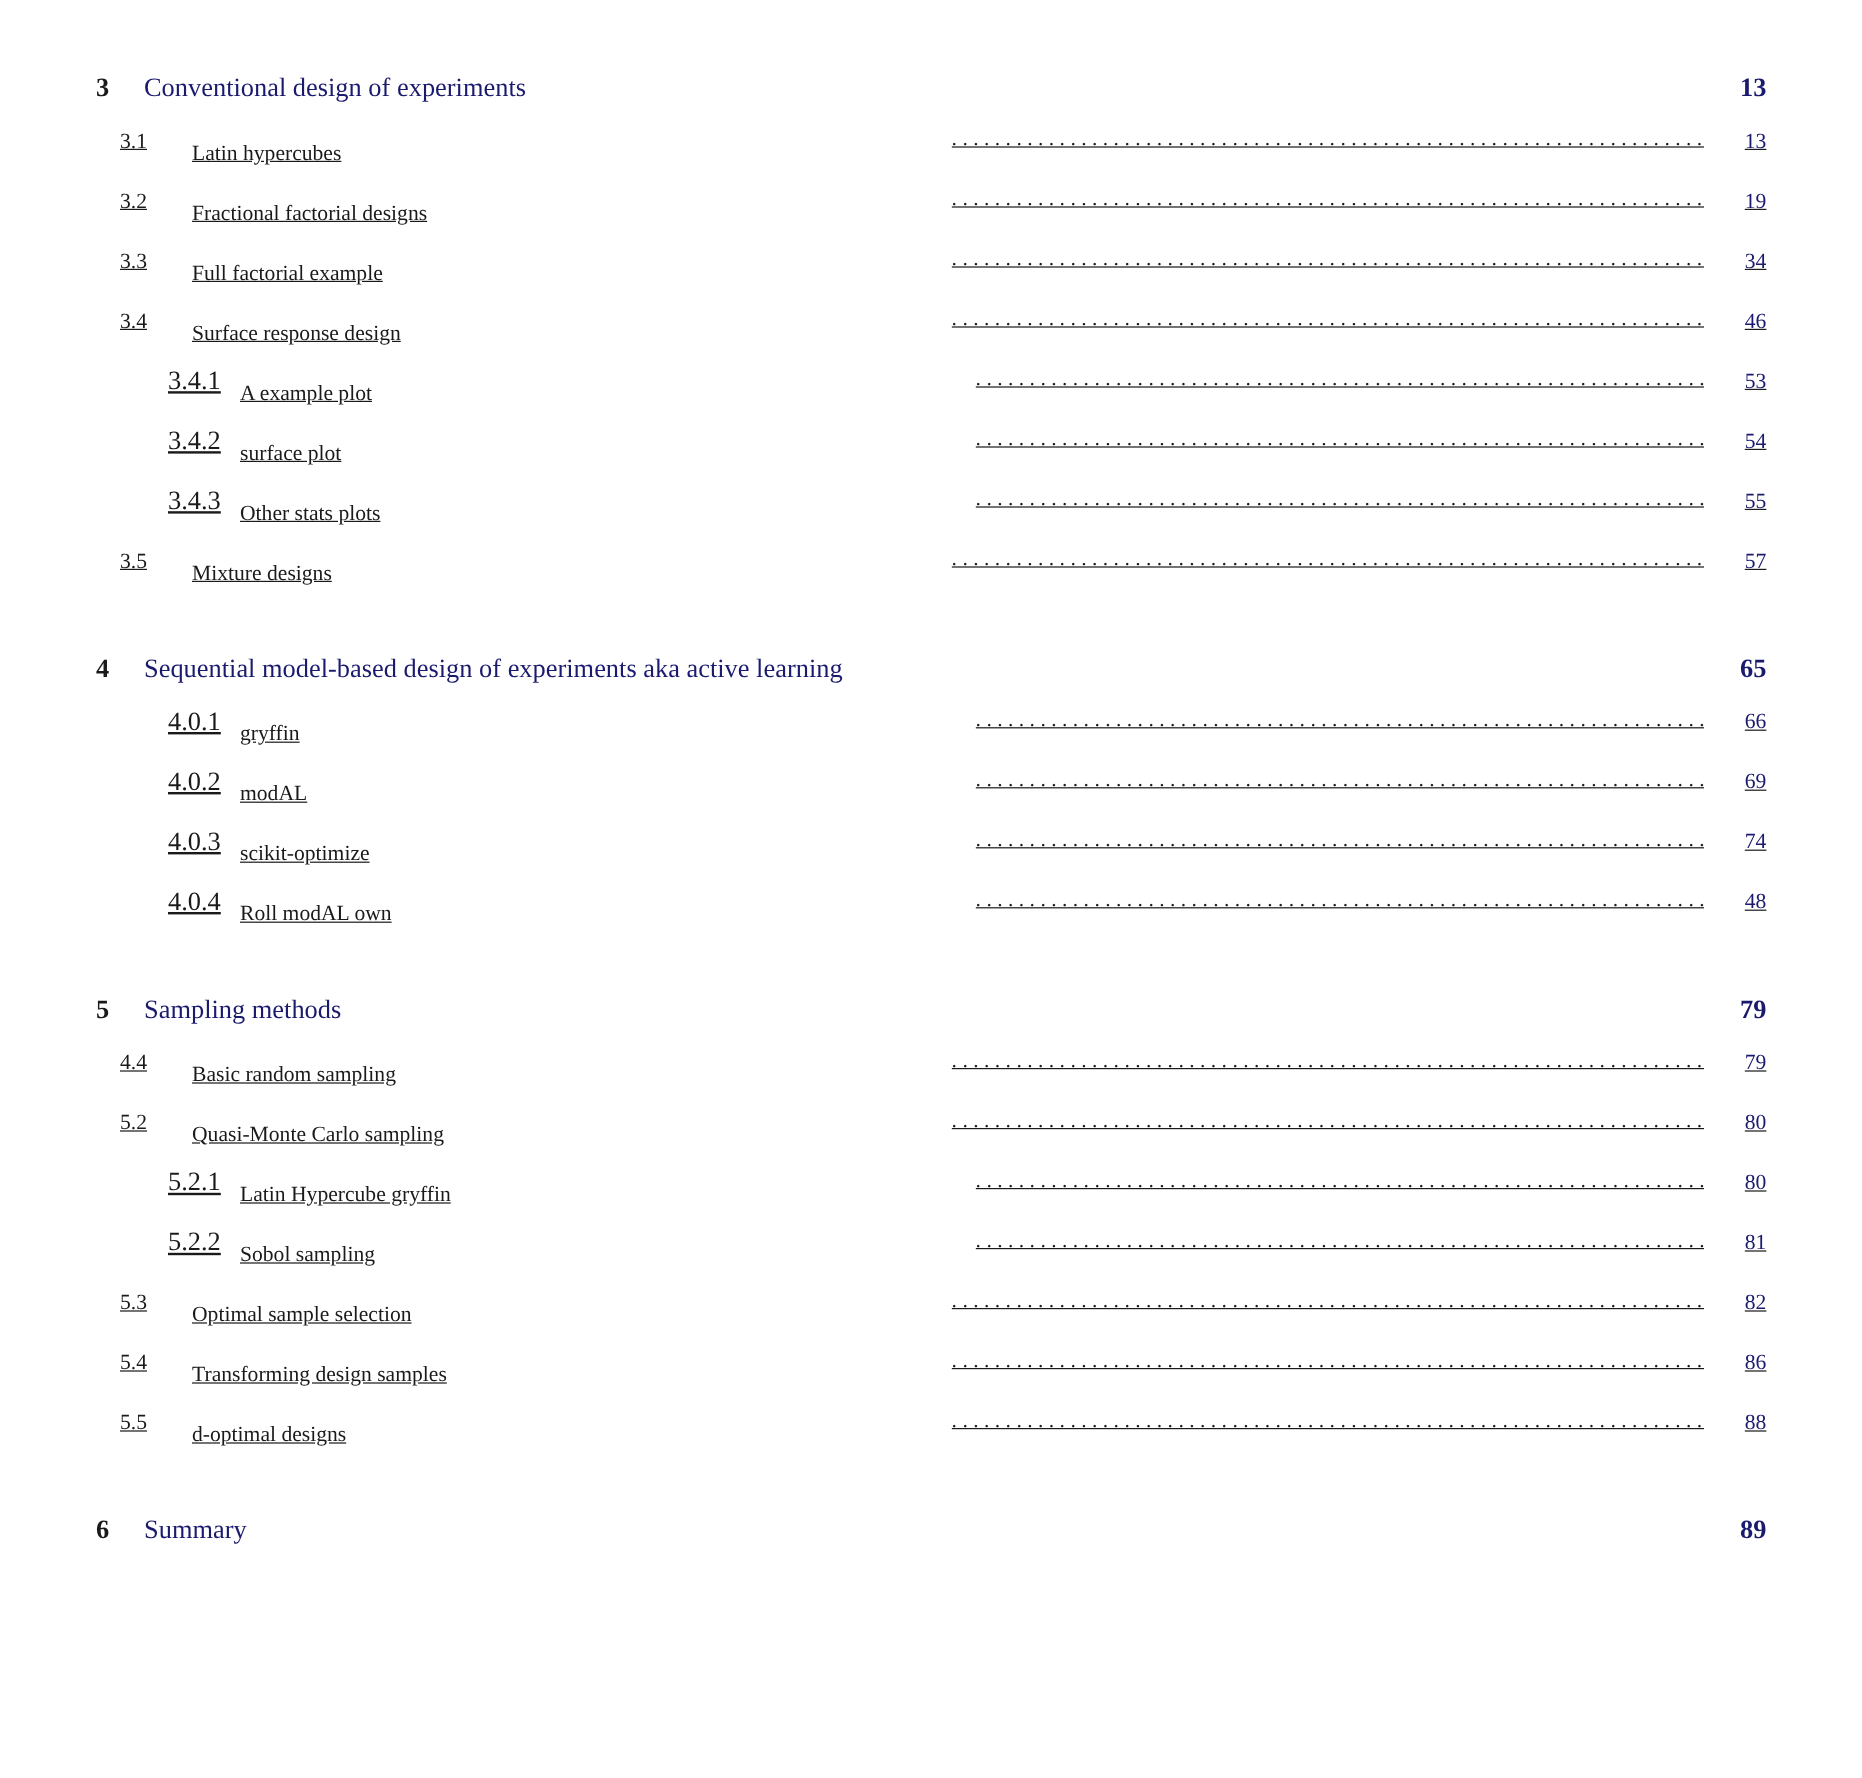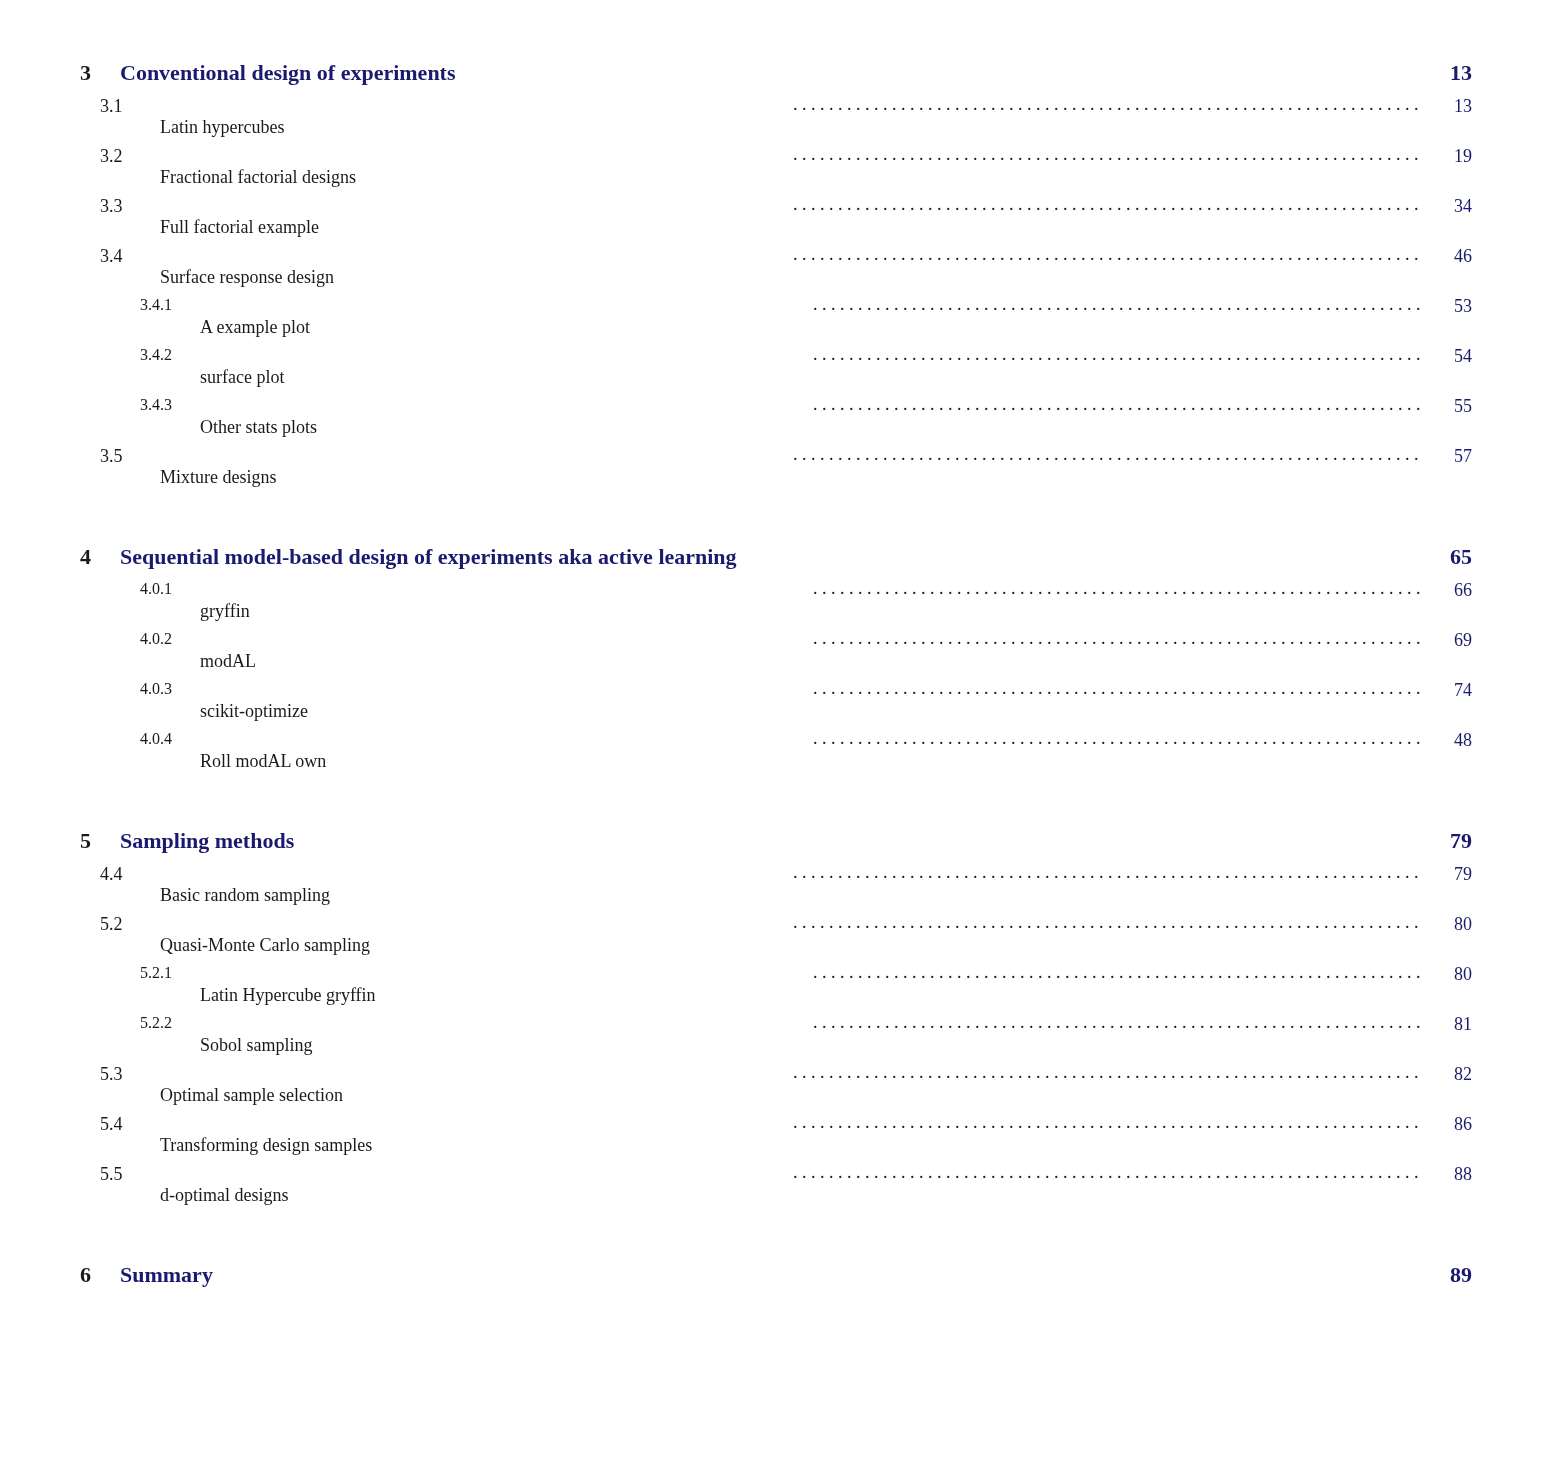--- a/index.html
+++ b/index.html
@@ -35,48 +35,49 @@
     .toc-chapter-num {
       font-size: 22px;
       font-weight: bold;
       color: #1a1a1a;
       min-width: 40px;
       flex-shrink: 0;
     }
 
     .toc-chapter-title {
       font-size: 22px;
-      font-weight: bold;
+      font-weight: normal;
       color: #1a1a6e;
       flex: 1;
     }
 
     .toc-chapter-page {
       font-size: 22px;
       font-weight: bold;
       color: #1a1a6e;
       margin-left: 20px;
     }
 
     .toc-entry {
       display: flex;
-      align-items: flex-start;
+      align-items: center;
       margin-bottom: 8px;
+      text-decoration: underline;
     }
 
     .toc-entry-num {
       font-size: 18px;
       color: #1a1a1a;
       min-width: 80px;
       flex-shrink: 0;
       padding-left: 20px;
     }
 
     .toc-entry-num-subsub {
-      font-size: 16px;
+      font-size: 22px;
       color: #1a1a1a;
       min-width: 120px;
       flex-shrink: 0;
       padding-left: 60px;
     }
 
     .toc-entry-title {
       font-size: 18px;
       color: #1a1a1a;
       flex: 1;

